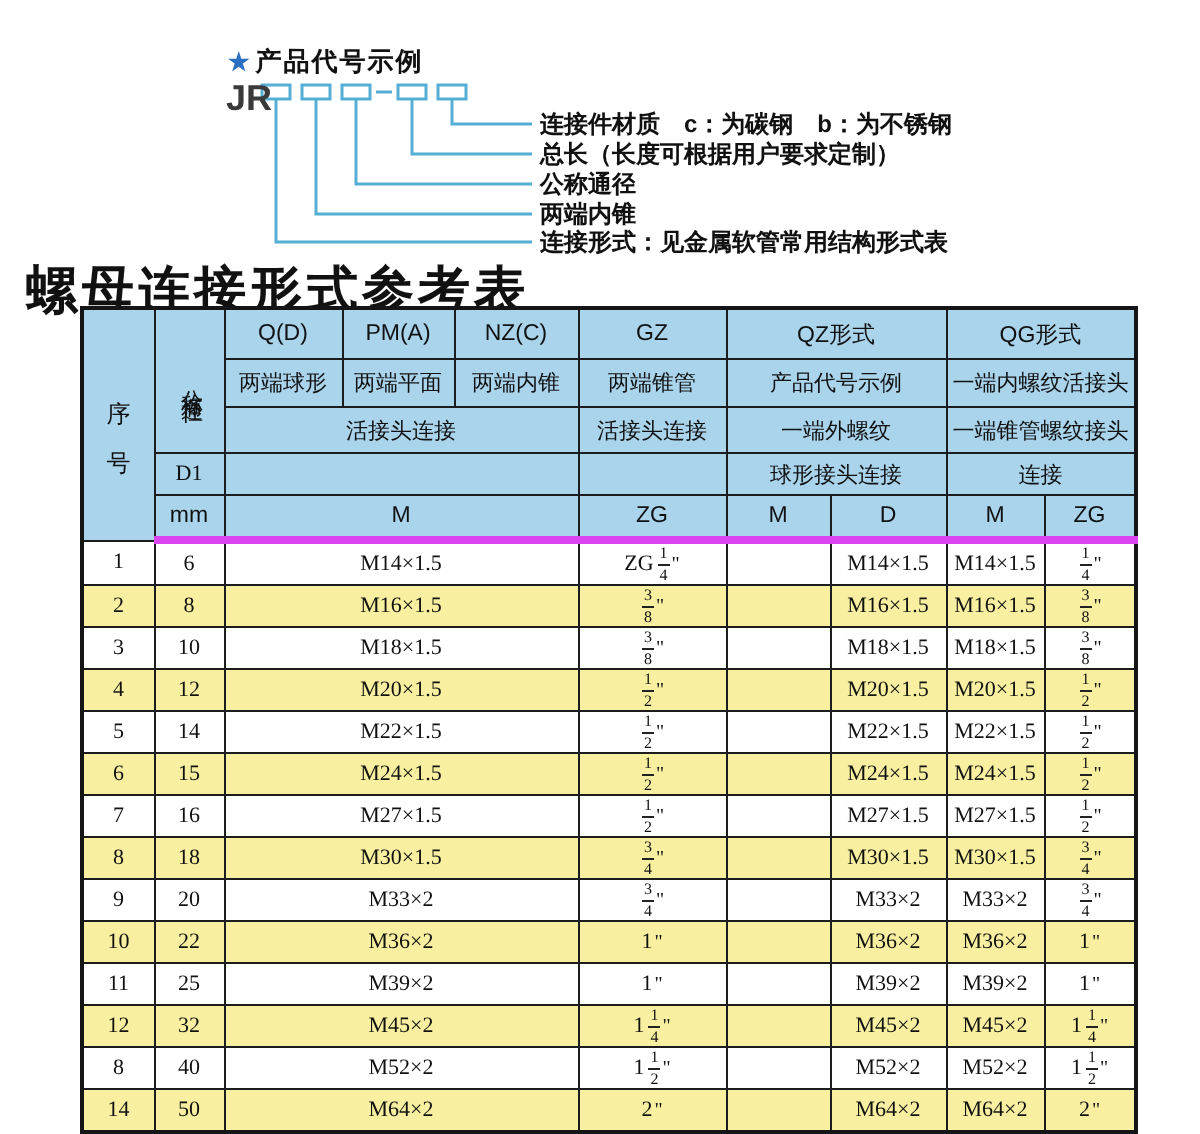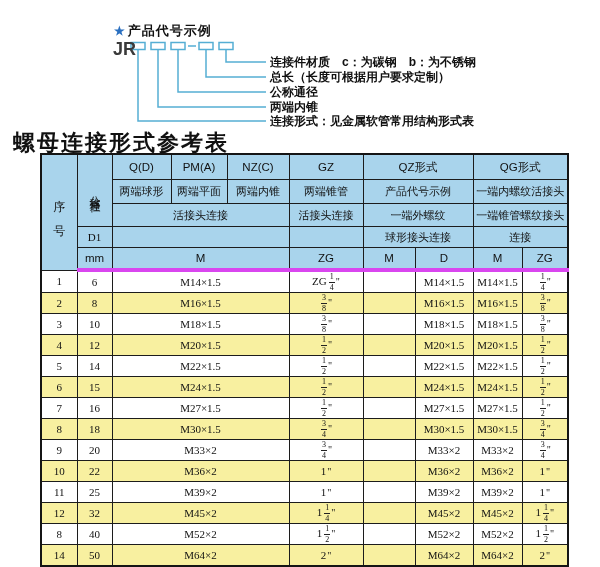--- a/index.html
+++ b/index.html
@@ -18,21 +18,21 @@
   .code-prefix{
     position:absolute;left:113px;top:39px;font-size:18px;font-weight:700;color:#3a3a3a;
     font-family:"Liberation Sans", sans-serif;
   }
   .diag-label{
     position:absolute;left:270px;height:14px;line-height:14px;font-size:12px;
     font-weight:600;font-family:"Liberation Sans", sans-serif;white-space:nowrap;
   }
   
   .table-title{
-    position:absolute;left:13px;top:128px;font-size:22px;font-weight:700;
+    position:absolute;left:13px;top:128px;font-size:26px;font-weight:700;
     font-family:"DejaVu Serif", serif;letter-spacing:2px;
   }
   
   .tbl-wrap{position:absolute;left:40px;top:153px;}
   table{border-collapse:collapse;table-layout:fixed;border:2px solid #151515;}
   th,td{
     border:1px solid #1c1c1c;padding:0;text-align:center;vertical-align:middle;
     font-weight:normal;overflow:hidden;
   }
   thead th{background:#a9d4ec;font-size:11px;}

